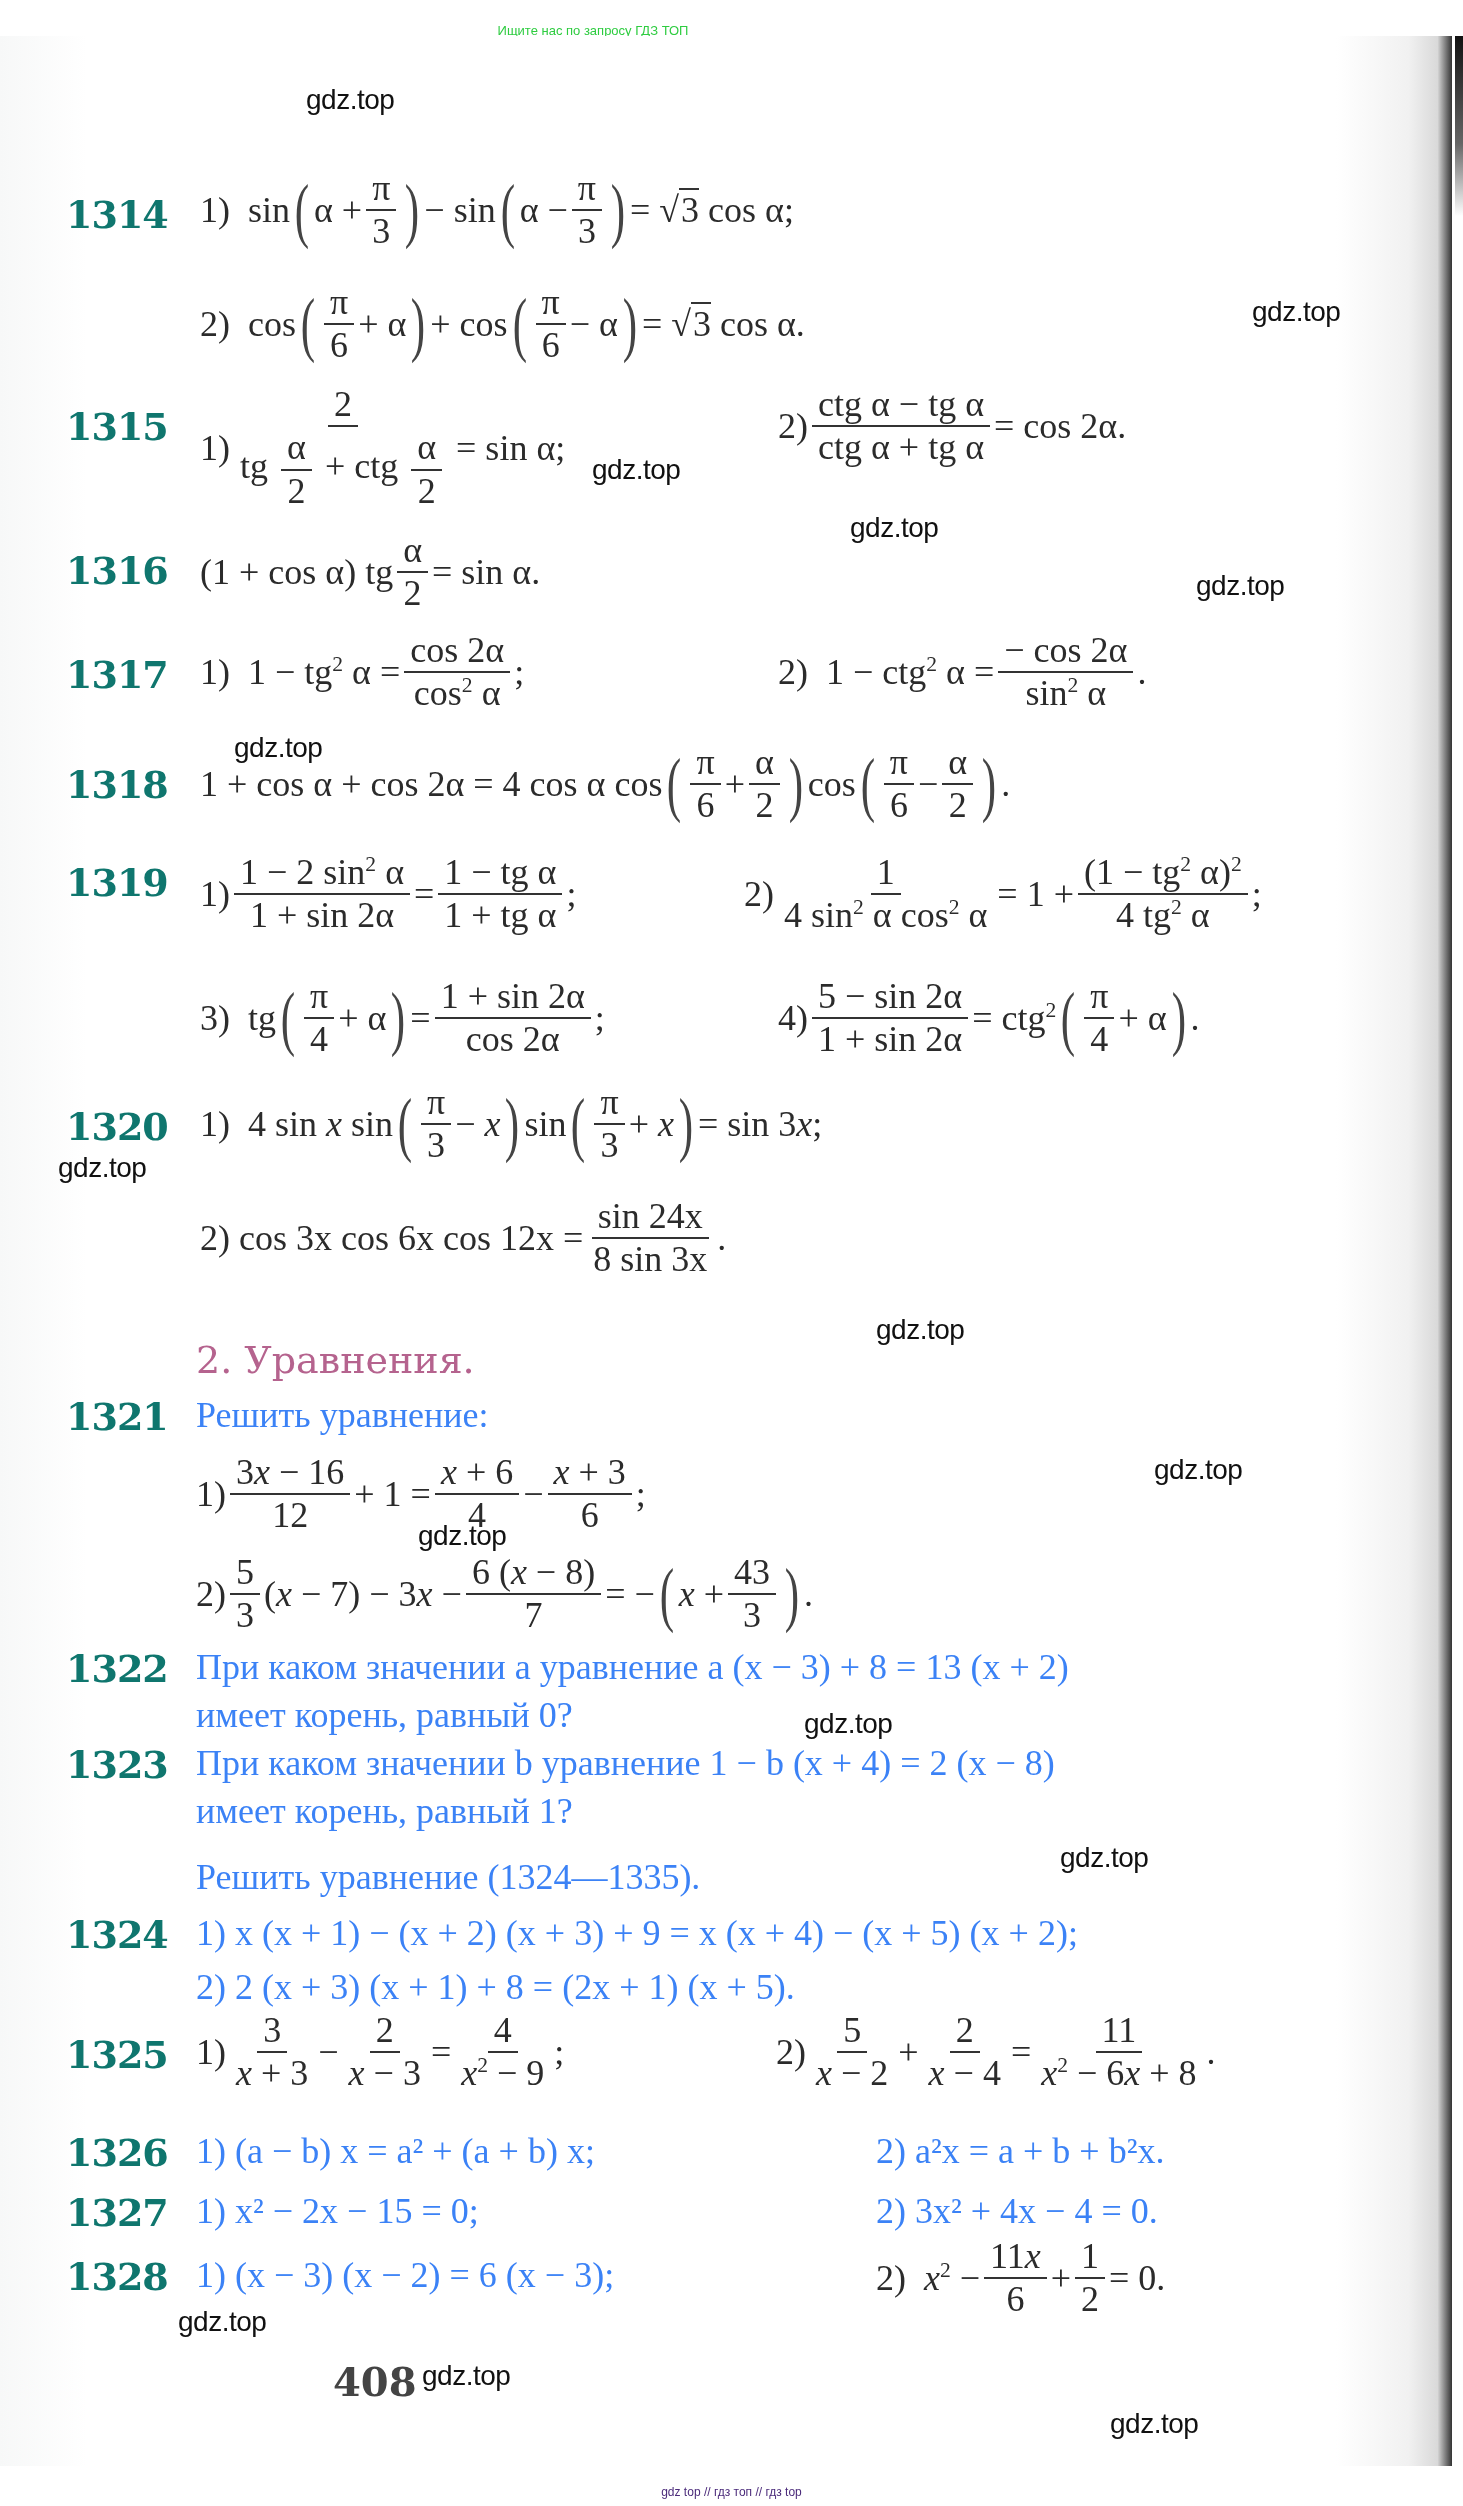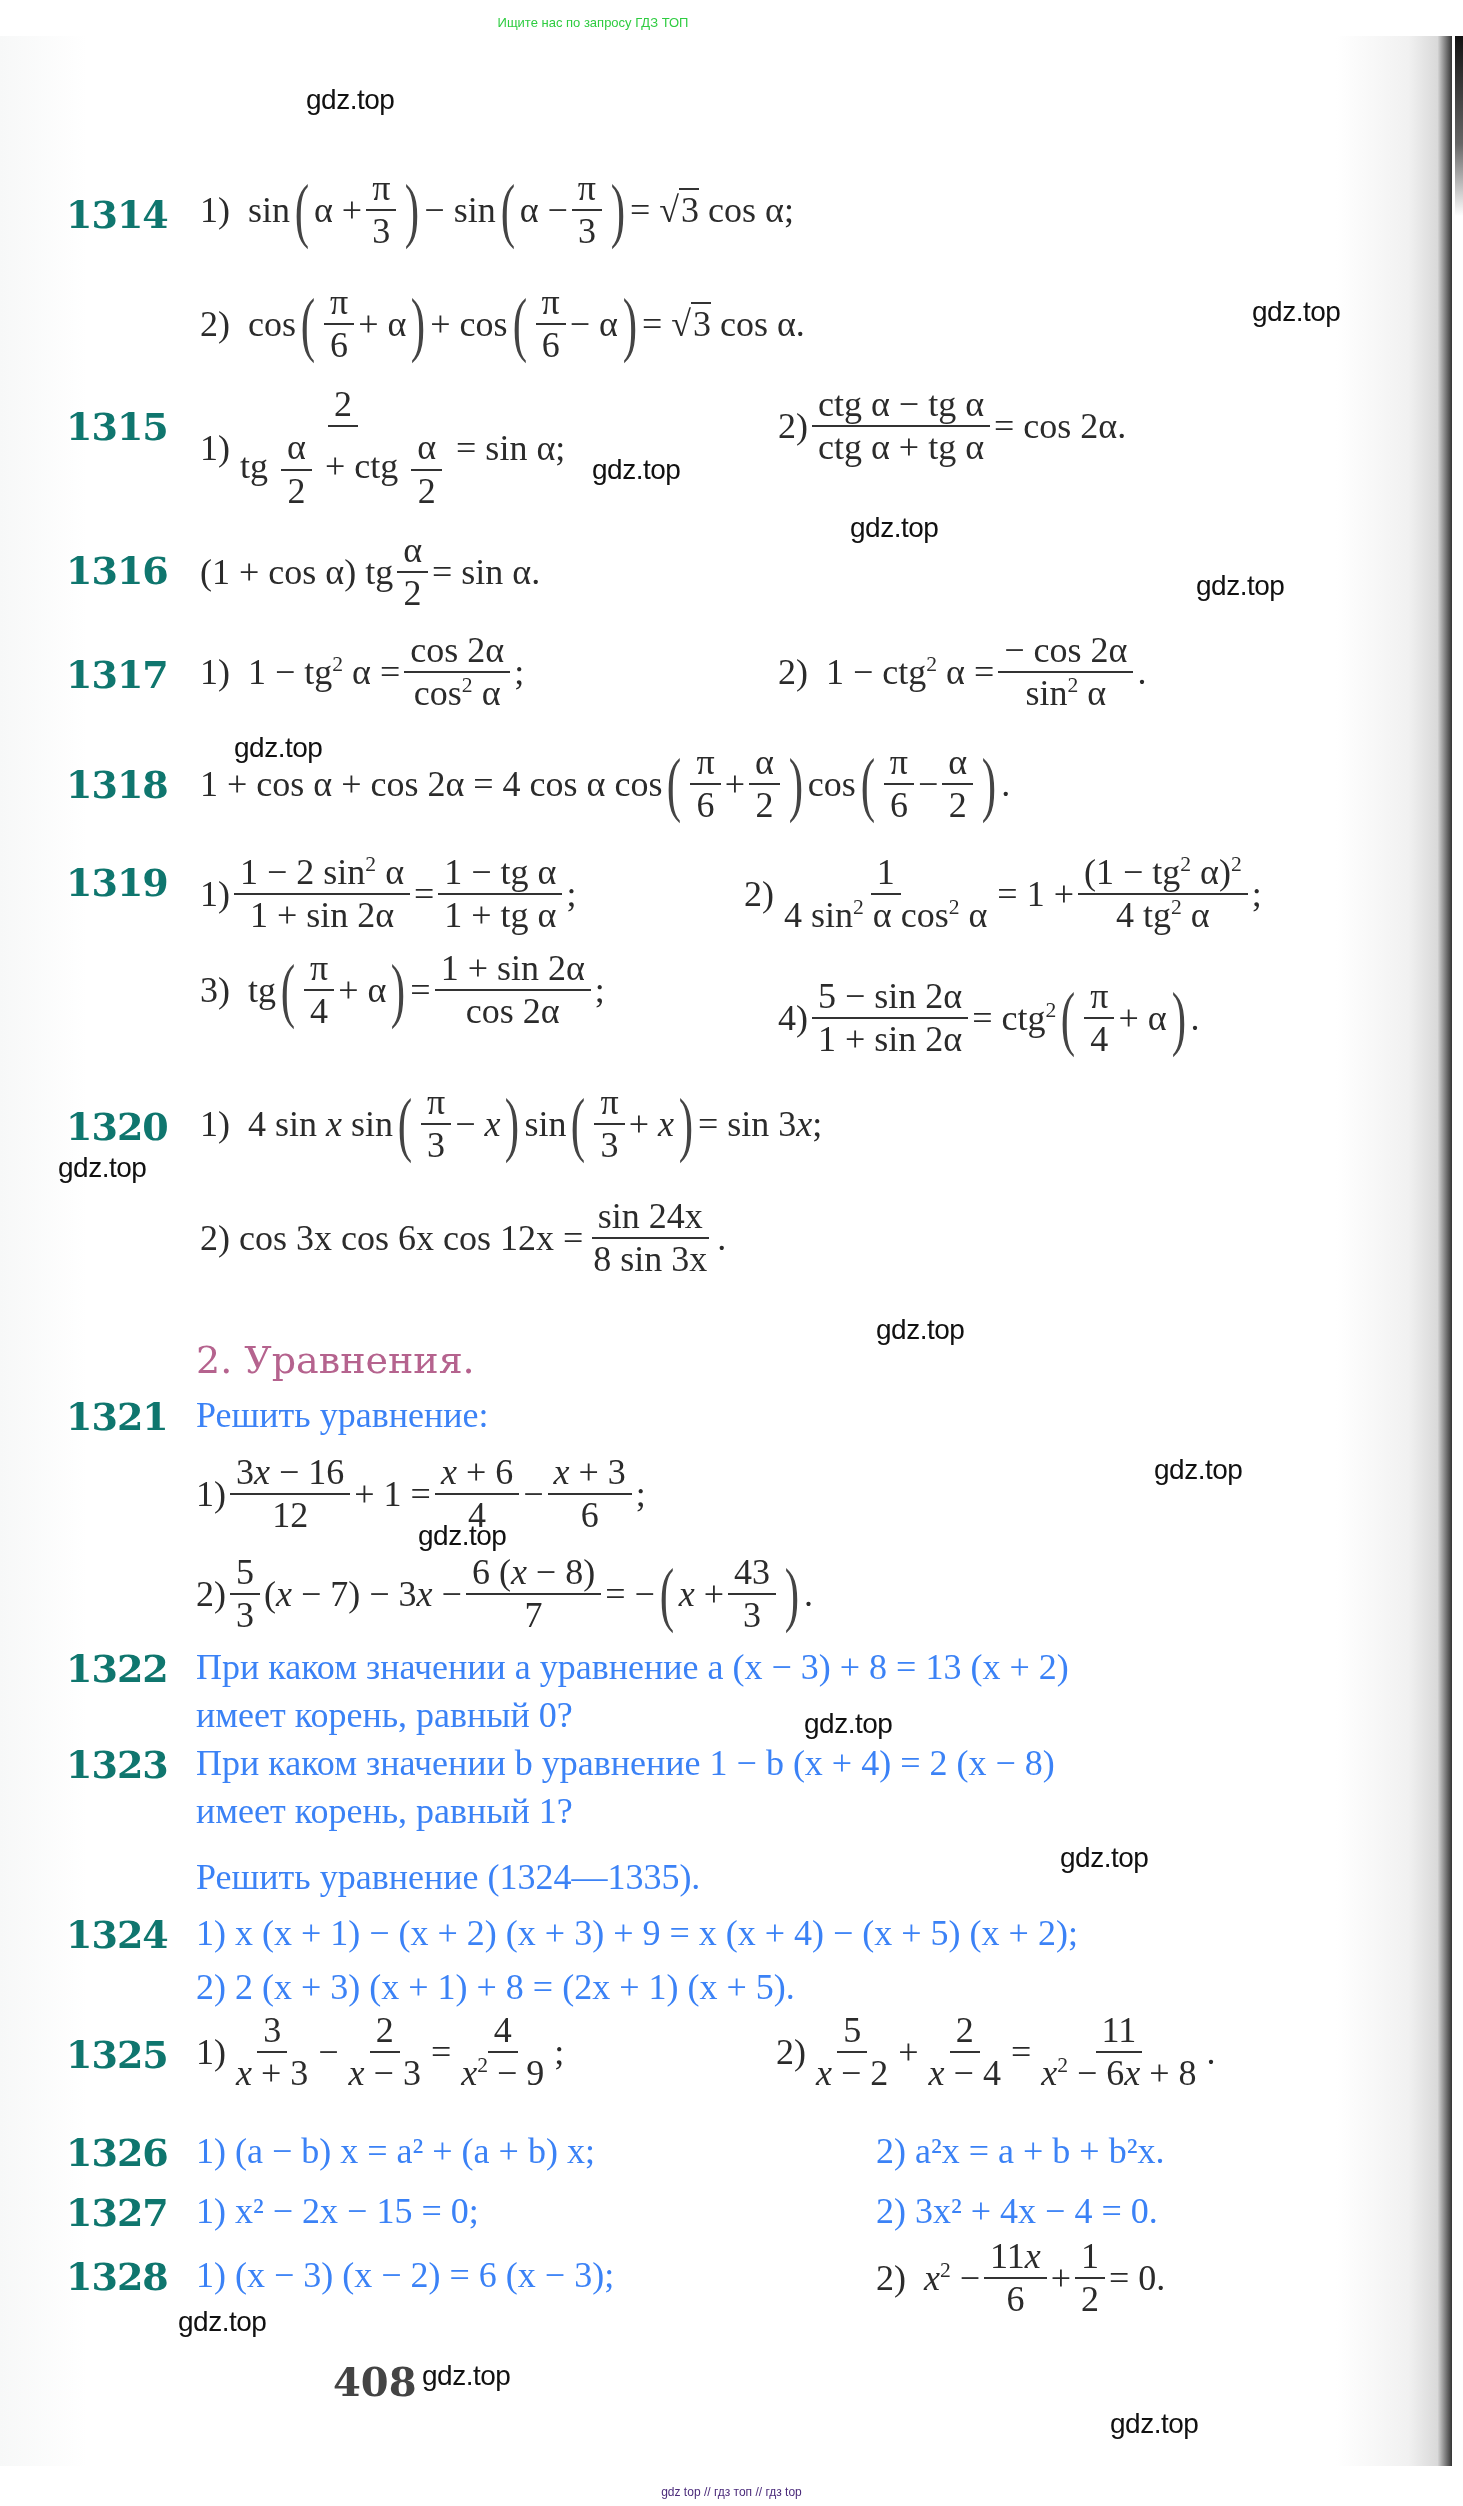--- a/index.html
+++ b/index.html
@@ -3,21 +3,21 @@
 <meta charset="utf-8">
 <style>
   html, body { margin: 0; padding: 0; }
   body {
     width: 1463px; height: 2506px; position: relative; overflow: hidden;
     background: #ffffff;
     font-family: "DejaVu Serif", "Liberation Serif", serif;
     color: #2a2a2a;
   }
   .top-banner {
-    position: absolute; left: 0; top: 8px; width: 1186px; height: 30px;
+    position: absolute; left: 0; top: 16px; width: 1186px; height: 30px;
     text-align: center; line-height: 30px;
     font-family: "Liberation Sans", sans-serif; font-size: 13px; color: #2ecc40;
   }
   .page {
     position: absolute; left: 0; top: 36px; width: 1452px; height: 2430px;
     background: linear-gradient(90deg, #f7f8f8 0%, #ffffff 6%, #ffffff 92%, #f1f1f1 97%, #d9d9d9 99%, #333 100%);
   }
   .page-edge {
     position: absolute; right: 0; top: 36px; width: 8px; height: 180px;
     background: linear-gradient(180deg, #111 0%, #666 60%, rgba(255,255,255,0) 100%);
@@ -224,21 +224,21 @@
       <span class="n">1</span>
       <span>4 sin<sup>2</sup> α cos<sup>2</sup> α</span>
     </span>
   <span>= 1 +</span>
   <span class="frac">
       <span class="n">(1 − tg<sup>2</sup> α)<sup>2</sup></span>
       <span>4 tg<sup>2</sup> α</span>
     </span>
     <span>;</span>
 </div>
-<div class="expr" style="left:200px;top:948px">
+<div class="expr" style="left:200px;top:976px">
   <span>3)&nbsp; tg</span>
     <span class="paren">(</span>
   <span class="frac">
       <span class="n">π</span>
       <span>4</span>
     </span>
     <span>+ α</span>
     <span class="paren">)</span>
   <span>=</span>
   <span class="frac">

